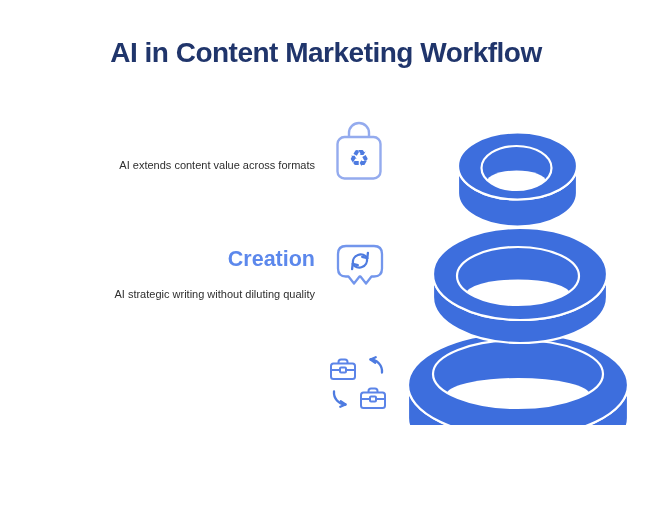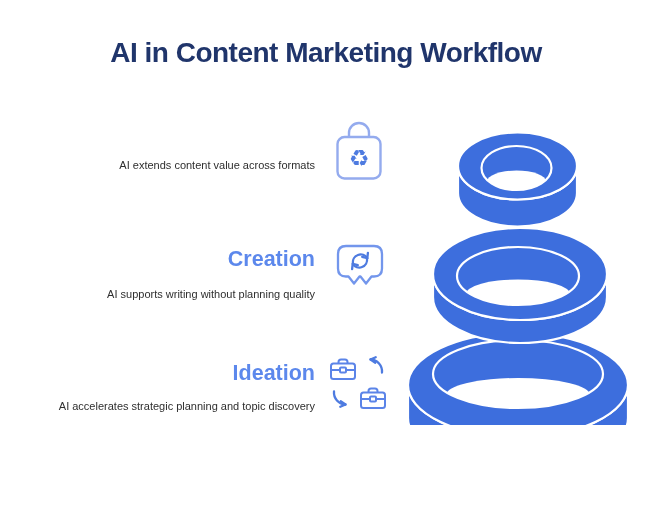--- a/index.html
+++ b/index.html
@@ -42,35 +42,33 @@
   <div class="sec-desc oneline" style="top:155px;">AI extends content value across formats</div>
   <div class="icon-box" style="left:333px;top:117px;width:52px;height:64px;">
     <svg width="52" height="64" viewBox="0 0 52 64">
       <path class="st-bag" fill="none" d="M 16,21 V 16 A 10,10 0 0 1 36,16 V 21"></path>
       <rect class="st-bag" fill="#fff" x="4.5" y="20" width="43" height="41.5" rx="7"></rect>
       <text class="recycle-glyph" x="26" y="49" text-anchor="middle">♻</text>
     </svg>
   </div>
 
   <div class="sec-heading" style="top:246px;">Creation</div>
-  <div class="sec-desc oneline" style="top:284px;">AI supports writing without planning quality</div>
+  <div class="sec-desc oneline" style="top:284px;">AI strategic writing without diluting quality</div>
   <div class="icon-box" style="left:334px;top:243px;width:52px;height:46px;">
     <svg width="52" height="46" viewBox="0 0 52 46">
       <path class="st-bubble" fill="#fff" d="M 12,3 H 40 Q 48,3 48,11 V 25.5 Q 48,33.5 40,33.5 H 37.5 L 32,40.5 L 26.5,33.5 H 25.5 L 20,40.5 L 14.5,33.5 H 12 Q 4,33.5 4,25.5 V 11 Q 4,3 12,3 Z"></path>
       <g class="st-accent">
         <path d="M 19,20.5 A 7.8,7.8 0 0 1 33.3,15.1"></path>
         <path d="M 33.3,15.1 L 33.9,9.9 M 33.3,15.1 L 28.2,13.8"></path>
         <path d="M 33,15.5 A 7.8,7.8 0 0 1 18.7,20.9"></path>
         <path d="M 18.7,20.9 L 18.1,26.1 M 18.7,20.9 L 23.8,22.2"></path>
       </g>
     </svg>
   </div>
 
-  <div class="sec-heading" style="top:360px;">Ideation</div>
-  <div class="sec-desc" style="top:396px;width:300px;">AI accelerates strategic planning and topic discovery</div>
   <div class="icon-box" style="left:329px;top:355px;width:58px;height:54px;">
     <svg width="58" height="54" viewBox="0 0 58 54">
       <defs>
         <g id="bcase" class="st-case">
           <path fill="none" d="M 8.5,7.5 V 6 Q 8.5,3.5 11,3.5 H 15 Q 17.5,3.5 17.5,6 V 7.5"></path>
           <rect fill="#fff" x="1" y="7.5" width="24" height="15.5" rx="2.5"></rect>
           <path fill="none" d="M 1,14 H 25"></path>
           <rect fill="#fff" x="10" y="11.5" width="6" height="5" rx="1"></rect>
         </g>
       </defs>

